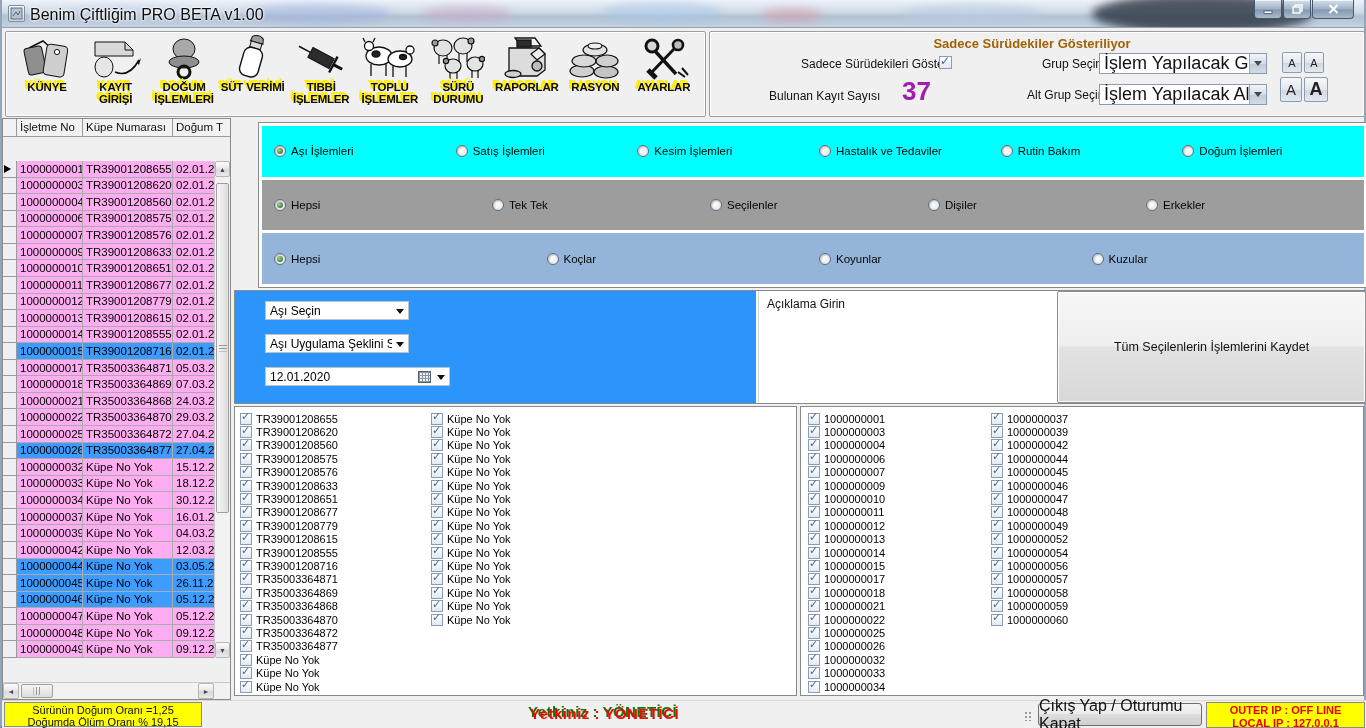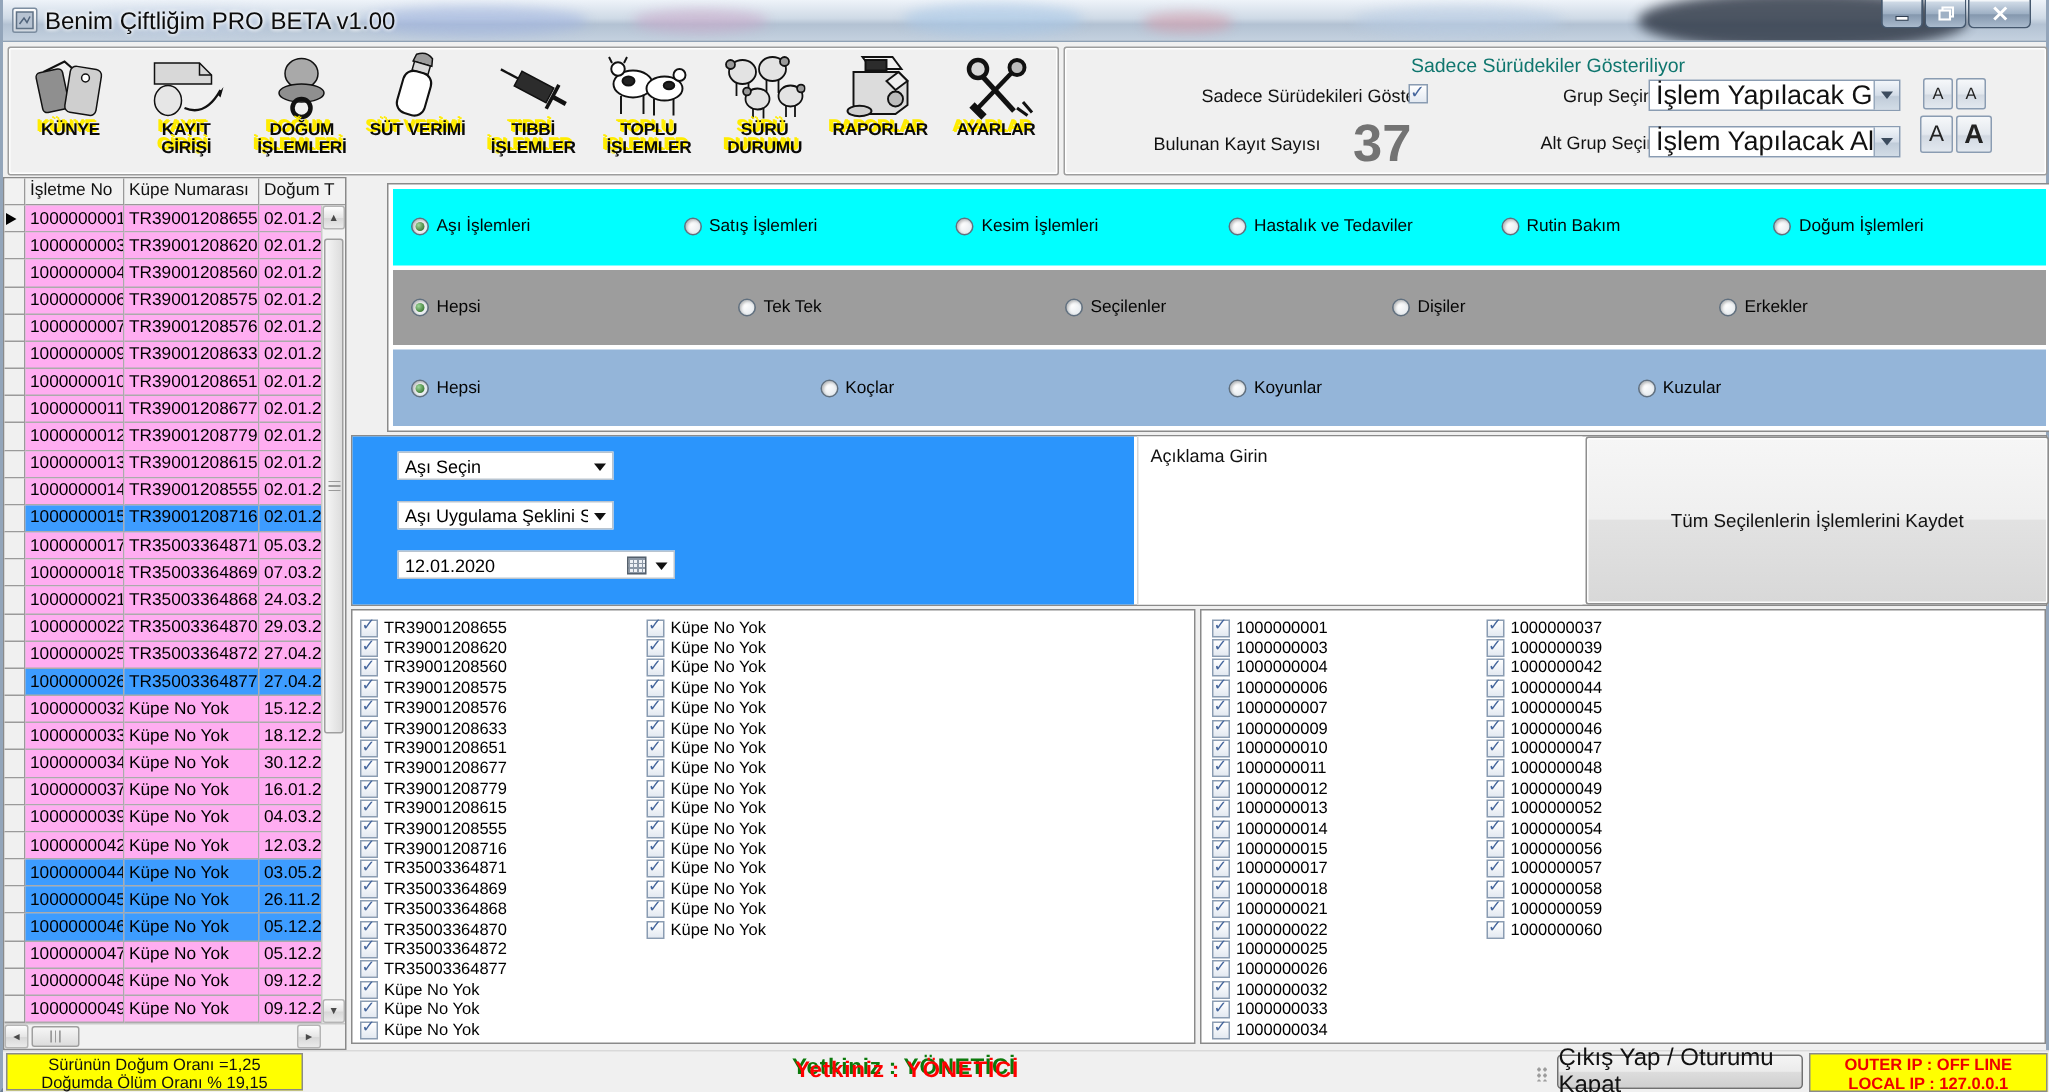--- a/index.html
+++ b/index.html
@@ -42,39 +42,39 @@
     justify-content:space-between; padding:2px 8px 0 8px; }
   .tool-btn { width:66px; display:flex; flex-direction:column; align-items:center; cursor:pointer; }
   .tool-icon { height:46px; display:flex; align-items:flex-end; justify-content:center; }
   .tool-label { margin-top:1px; text-align:center; font-size:11.5px; font-weight:bold; line-height:12px;
     color:#090909; letter-spacing:-0.2px;
     text-shadow:-3px -3px 0 #ffec00,-2px -2px 0 #ffec00; }
 
   
   .info { left:707px; top:31px; width:656px; height:86px; }
   .info-title { position:absolute; left:0; right:10px; top:4px; text-align:center;
-    color:#0f766e; font-weight:normal; font-size:13px; }
+    color:#a16207; font-weight:bold; font-size:13px; }
   .lab { position:absolute; font-size:12px; color:#111; }
   .cb { display:inline-block; width:13px; height:13px; border:1px solid #8a9cb2;
     background:linear-gradient(#ffffff,#e3e9f1); position:relative; vertical-align:middle; }
   .cb::after { content:"✓"; position:absolute; left:0px; top:-3px; font-size:12px; font-weight:bold; color:#44659c; }
   .combo { position:absolute; height:21px; background:#ffffff; border:1px solid #8a9cb2; font-size:18px;
     display:flex; align-items:center; }
   .combo .val { flex:1; padding:0 4px; white-space:nowrap; overflow:hidden; color:#111; }
   .combo .dbtn { width:17px; height:100%; border-left:1px solid #98a9bd;
     background:linear-gradient(#f2f6fa,#d4dde8 50%,#c0ccd9 55%,#d2dce6); display:flex; align-items:center; justify-content:center; }
   .combo .dbtn::after { content:""; border:4px solid transparent; border-top:5px solid #3c4c5e; margin-top:4px; }
   .abtn { position:absolute; border:1px solid #8a9cb2; border-radius:2px; color:#222;
     background:linear-gradient(#f6f8fa,#e3e8ee 50%,#d2d9e2 55%,#e2e8ef);
     display:flex; align-items:center; justify-content:center; cursor:pointer; }
-  .big-count { position:absolute; color:#737373; font-weight:bold; font-size:35px; }
+  .big-count { position:absolute; color:#a21caf; font-weight:bold; font-size:26px; }
 
   
   .atable { position:absolute; left:0; top:118px; width:229px; height:582px; background:#f0f0f0;
-    border:1px solid #8a8a8a; display:flex; flex-direction:column; }
+    border:1px solid #8a8a8a; display:flex; flex-direction:column;gap:24px; }
   .thead { display:flex; height:18px; }
   .th { background:#f2f2f2; border-right:1px solid #9a9a9a; border-bottom:1px solid #9a9a9a;
     font-size:11.5px; color:#111; padding:2px 0 0 3px; white-space:nowrap; overflow:hidden; }
   .tbody { flex:1; display:flex; flex-direction:column; position:relative; }
   .trow { flex:1; display:flex; min-height:0; }
   .tcell { border-right:1px solid #ababab; border-bottom:1px solid #ababab; font-size:11.5px;
     padding-left:3px; white-space:nowrap; overflow:hidden; display:flex; align-items:center; background:#ffadf1; color:#000; }
   .trow.selected .tcell { background:#3d9cff; }
   .selcell { width:14px; background:#f0f0f0 !important; border-right:1px solid #9a9a9a;
     border-bottom:1px solid #9a9a9a; padding-left:1px; }
@@ -328,20 +328,35 @@
               <path d="M38 14 l6 6 l-8 6 l-6 -6 z" fill="#efefef"></path>
               <circle cx="36" cy="32" r="5" fill="#bdbdbd"></circle>
               <ellipse cx="12" cy="40" rx="8" ry="3.5" fill="#cfcfcf"></ellipse>
             </g>
           </svg>
       </div>
       <div class="tool-label">RAPORLAR</div>
     </div>
     <div class="tool-btn">
       <div class="tool-icon">
+        <svg width="54" height="44" viewBox="0 0 54 44">
+            <g stroke="#111" stroke-width="1.2">
+              <ellipse cx="14" cy="35" rx="12" ry="6" fill="#cfcfcf"></ellipse>
+              <ellipse cx="38" cy="36" rx="12" ry="6" fill="#c4c4c4"></ellipse>
+              <ellipse cx="16" cy="25" rx="12" ry="6" fill="#d8d8d8"></ellipse>
+              <ellipse cx="39" cy="25" rx="11" ry="6" fill="#cfcfcf"></ellipse>
+              <ellipse cx="27" cy="14" rx="12" ry="6" fill="#e3e3e3"></ellipse>
+              <ellipse cx="27" cy="10" rx="7" ry="3" fill="#f0f0f0"></ellipse>
+            </g>
+          </svg>
+      </div>
+      <div class="tool-label">RASYON</div>
+    </div>
+    <div class="tool-btn">
+      <div class="tool-icon">
         <svg width="52" height="44" viewBox="0 0 52 44">
             <g stroke="#111" fill="none">
               <circle cx="14" cy="10" r="6" stroke-width="3" fill="#d6d6d6"></circle>
               <line x1="17" y1="15" x2="38" y2="38" stroke-width="3.4"></line>
               <circle cx="40" cy="9" r="5" stroke-width="2.6" fill="#bdbdbd"></circle>
               <line x1="36" y1="13" x2="14" y2="36" stroke-width="3"></line>
               <path d="M10 34 l8 8" stroke-width="5"></path>
               <path d="M44 32 l6 7 M40 36 l7 5" stroke-width="2"></path>
             </g>
           </svg>

